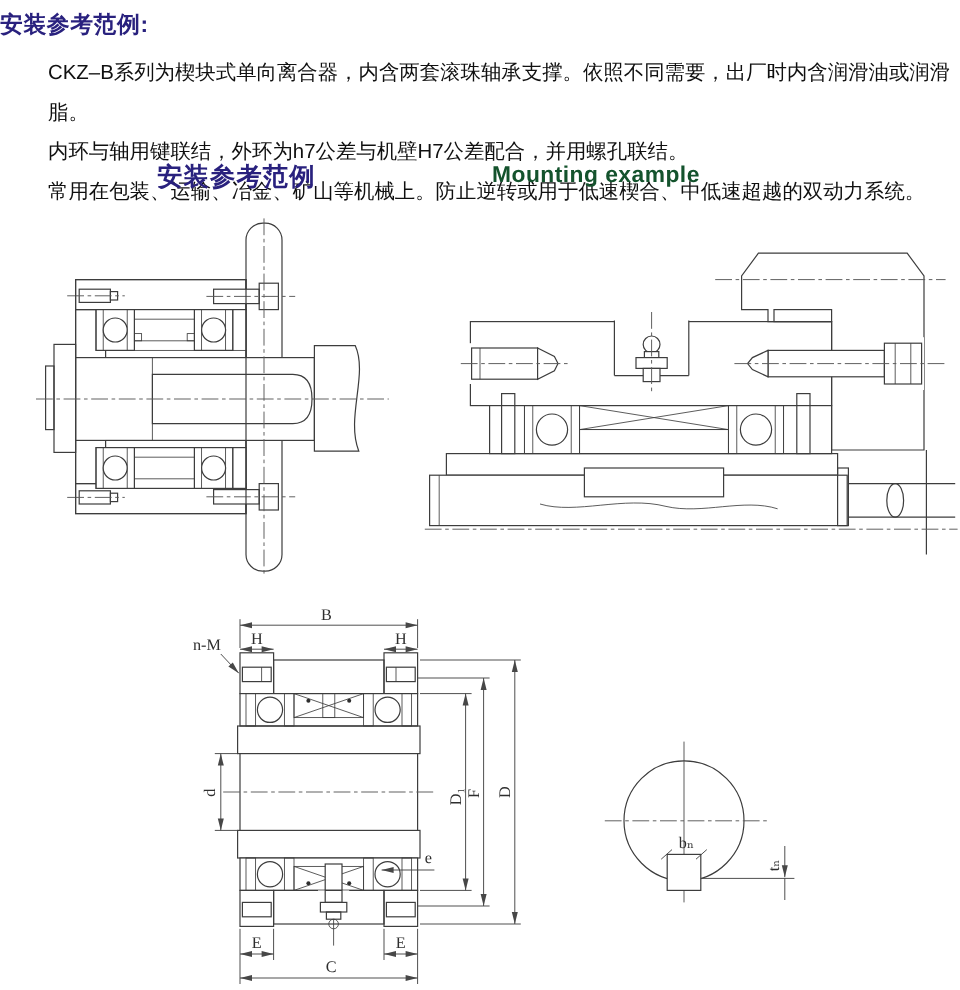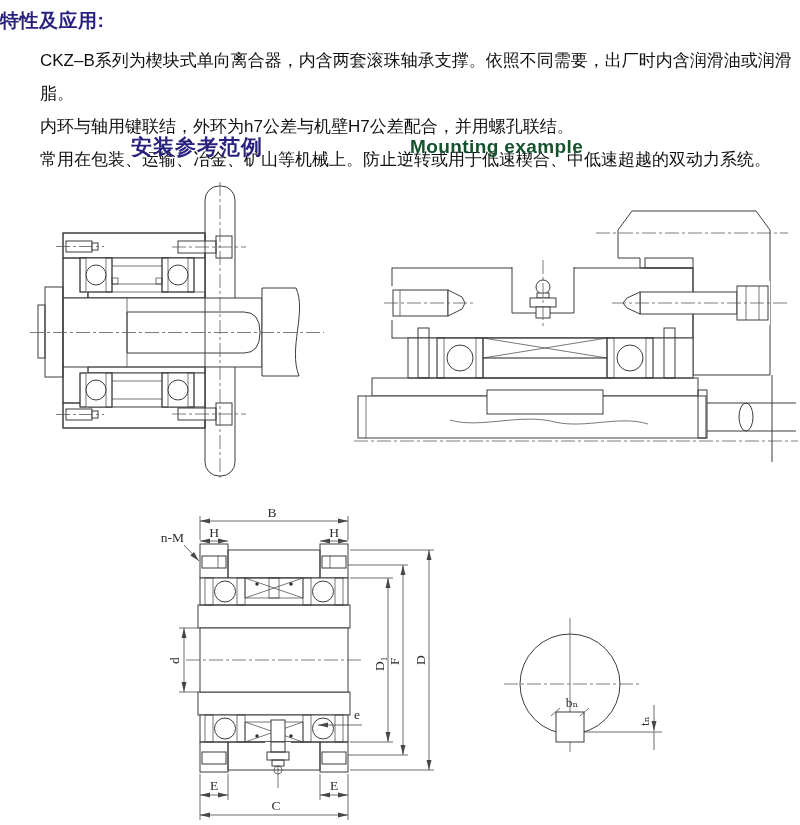--- a/index.html
+++ b/index.html
@@ -56,21 +56,21 @@
     </pattern>
     <marker id="mE" markerUnits="userSpaceOnUse" markerWidth="12" markerHeight="8" refX="11" refY="4" orient="auto">
       <path d="M11,4 L1,1.5 L1,6.5 Z" fill="#474747"></path>
     </marker>
     <marker id="mS" markerUnits="userSpaceOnUse" markerWidth="12" markerHeight="8" refX="1" refY="4" orient="auto">
       <path d="M1,4 L11,1.5 L11,6.5 Z" fill="#474747"></path>
     </marker>
   </defs>
 </svg>
 
-<div class="abs page-header">特性及应用:</div>
+<div class="abs page-header">安装参考范例:</div>
 
 <div class="abs intro">
   <div>CKZ–B系列为楔块式单向离合器，内含两套滚珠轴承支撑。依照不同需要，出厂时内含润滑油或润滑脂。</div>
   <div>内环与轴用键联结，外环为h7公差与机壁H7公差配合，并用螺孔联结。</div>
   <div>常用在包装、运输、冶金、矿山等机械上。防止逆转或用于低速楔合、中低速超越的双动力系统。</div>
 </div>
 
 <div class="abs sec-title-zh">安装参考范例</div>
 <div class="abs sec-title-en">Mounting example</div>
 

